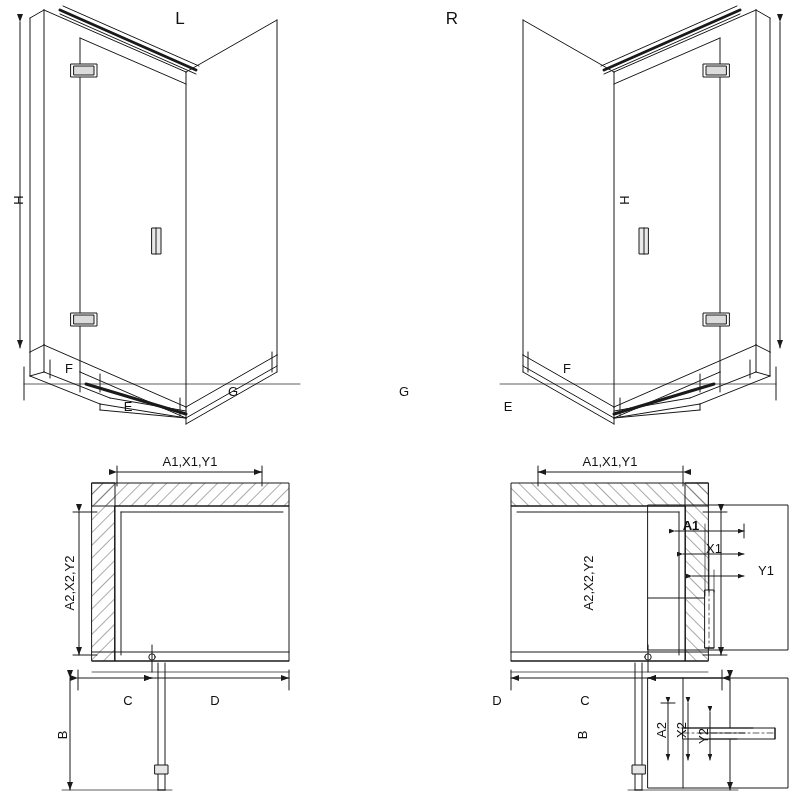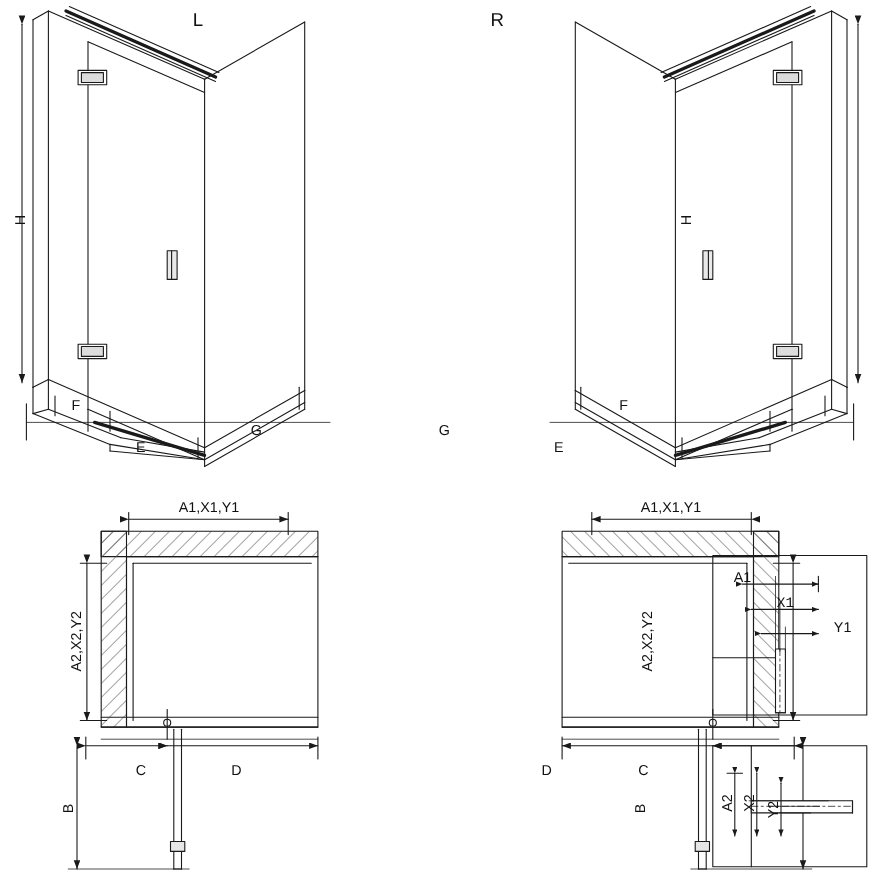--- a/index.html
+++ b/index.html
@@ -315,21 +315,21 @@
   <div class="lbl ctr" style="left:128px; top:700px;">C</div>
   <div class="lbl ctr" style="left:215px; top:700px;">D</div>
   <div class="lbl rotctr" style="left:62px; top:735px;">B</div>
 
   <div class="lbl ctr" style="left:610px; top:461px;">A1,X1,Y1</div>
   <div class="lbl rotctr" style="left:588px; top:583px;">A2,X2,Y2</div>
   <div class="lbl ctr" style="left:585px; top:700px;">C</div>
   <div class="lbl ctr" style="left:497px; top:700px;">D</div>
   <div class="lbl rotctr" style="left:582px; top:735px;">B</div>
 
-  <div class="lbl ctr" style="left:675px; top:525px;">A1</div>
-  <div class="lbl ctr" style="left:714px; top:548px;font-family:Liberation Mono, monospace;">X1</div>
+  <div class="lbl ctr" style="left:691px; top:525px;font-weight:bold;">A1</div>
+  <div class="lbl ctr" style="left:714px; top:548px;">X1</div>
   <div class="lbl ctr" style="left:722px; top:570px;margin-left:44px;">Y1</div>
 
   <div class="lbl rotctr" style="left:661px; top:730px;">A2</div>
   <div class="lbl rotctr" style="left:681px; top:730px;">X2</div>
   <div class="lbl rotctr" style="left:703px; top:736px;">Y2</div>
 
 </div>
 
 </body></html>

